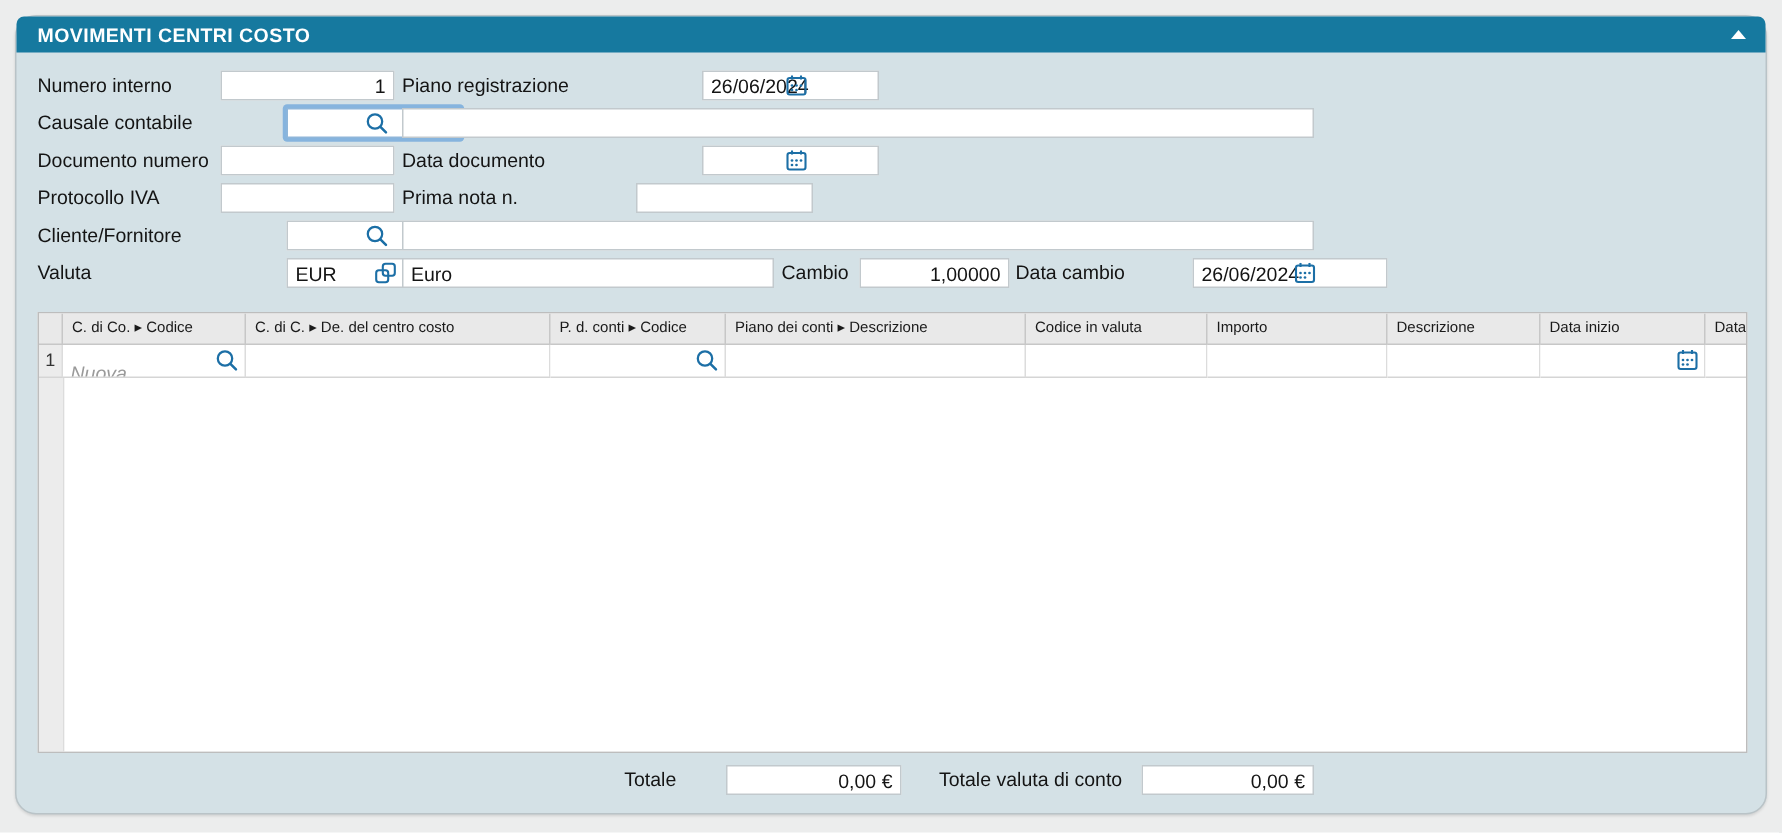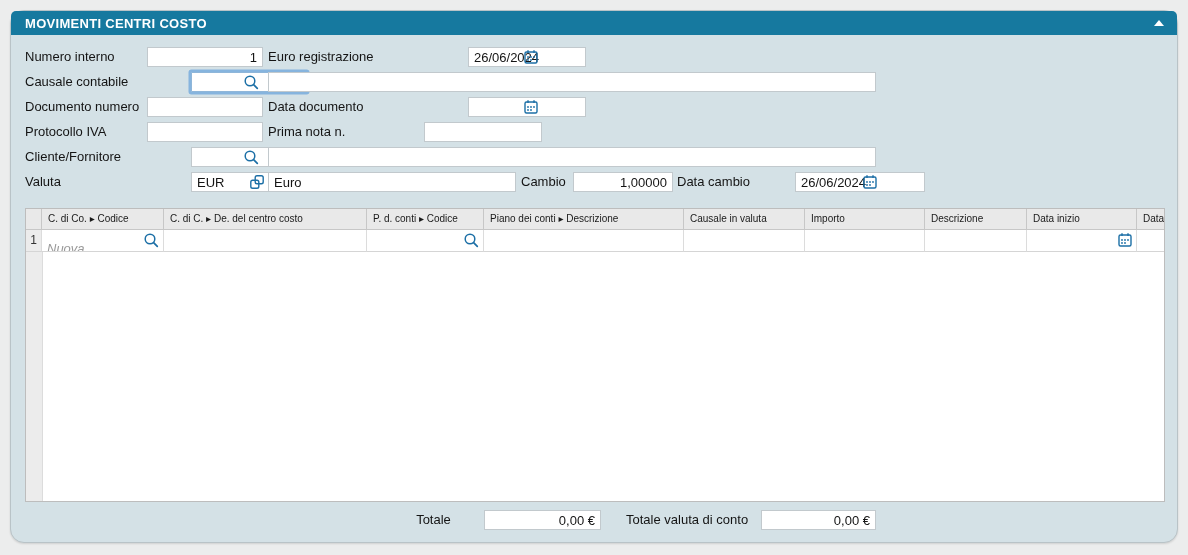--- a/index.html
+++ b/index.html
@@ -104,21 +104,21 @@
 
   <div class="titlebar">
     <span class="title">MOVIMENTI CENTRI COSTO</span>
   </div>
   <div class="collapse-btn">
     <span class="tri-up"></span>
   </div>
 
   <span class="lbl" style="left:14px;top:36px;">Numero interno</span>
   <input class="inp num" style="left: 136px; top: 36px; width: 116px;" value="1">
-  <span class="lbl" style="left:257px;top:36px;">Euro registrazione</span>
+  <span class="lbl" style="left:257px;top:36px;">Piano registrazione</span>
   <div class="fw" style="left:413px;top:36px;width:118px;">
     <input class="dateval" value="26/06/2024" style="">
     <svg width="16" height="16" viewBox="0 0 16 16">
       <rect x="2" y="3" width="12" height="11" rx="1.5" fill="none" stroke="#1C6FA6" stroke-width="1.4"></rect>
       <line x1="5" y1="1.3" x2="5" y2="4" stroke="#1C6FA6" stroke-width="1.4"></line>
       <line x1="11" y1="1.3" x2="11" y2="4" stroke="#1C6FA6" stroke-width="1.4"></line>
       <circle cx="5" cy="8" r="0.9" fill="#1C6FA6"></circle>
         <circle cx="8" cy="8" r="0.9" fill="#1C6FA6"></circle>
         <circle cx="11" cy="8" r="0.9" fill="#1C6FA6"></circle>
       <circle cx="5" cy="11" r="0.9" fill="#1C6FA6"></circle>
@@ -194,21 +194,21 @@
     </svg>
   </div>
 
   <div class="grid">
     <div class="ghead">
       <div class="gh gutter w-gut"></div>
       <div class="gh w-c1">C. di Co. ▸ Codice</div>
       <div class="gh w-c2">C. di C. ▸ De. del centro costo</div>
       <div class="gh w-c3">P. d. conti ▸ Codice</div>
       <div class="gh w-c4">Piano dei conti ▸ Descrizione</div>
-      <div class="gh w-c5">Causale in valuta</div>
+      <div class="gh w-c5">Codice in valuta</div>
       <div class="gh w-c6">Importo</div>
       <div class="gh w-c7">Descrizione</div>
       <div class="gh w-c8">Data inizio</div>
       <div class="gh w-c9">Data</div>
     </div>
 
     <div class="grow">
       <div class="gc gutter w-gut">1</div>
       <div class="gc w-c1">
         <input placeholder="Nuova..." style="">

